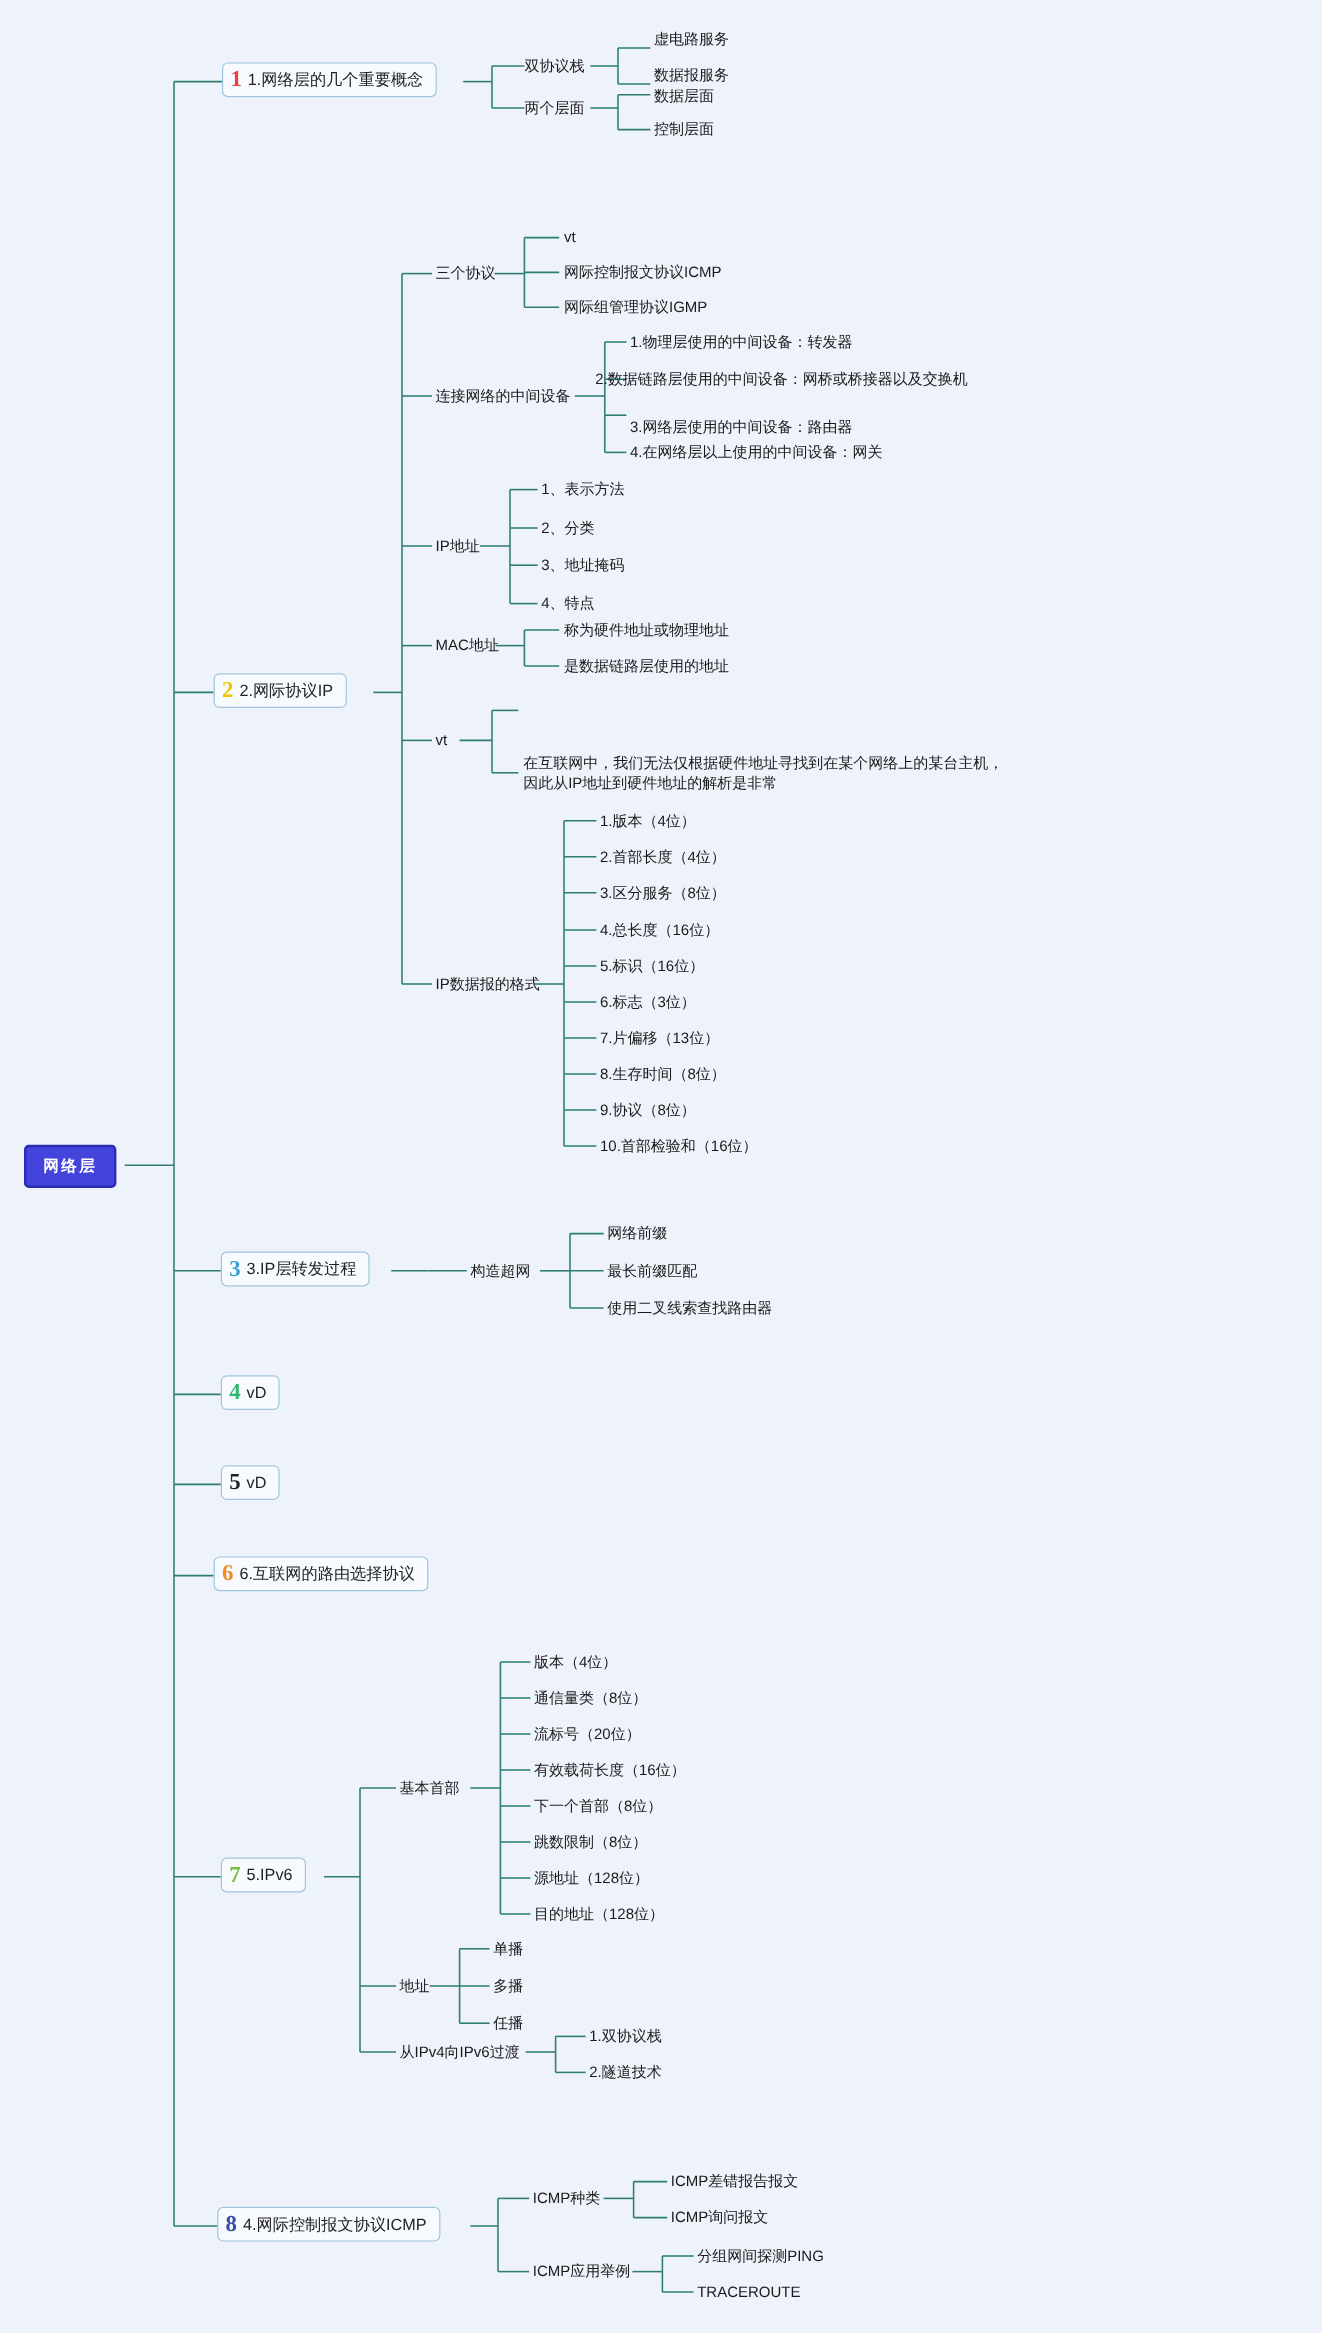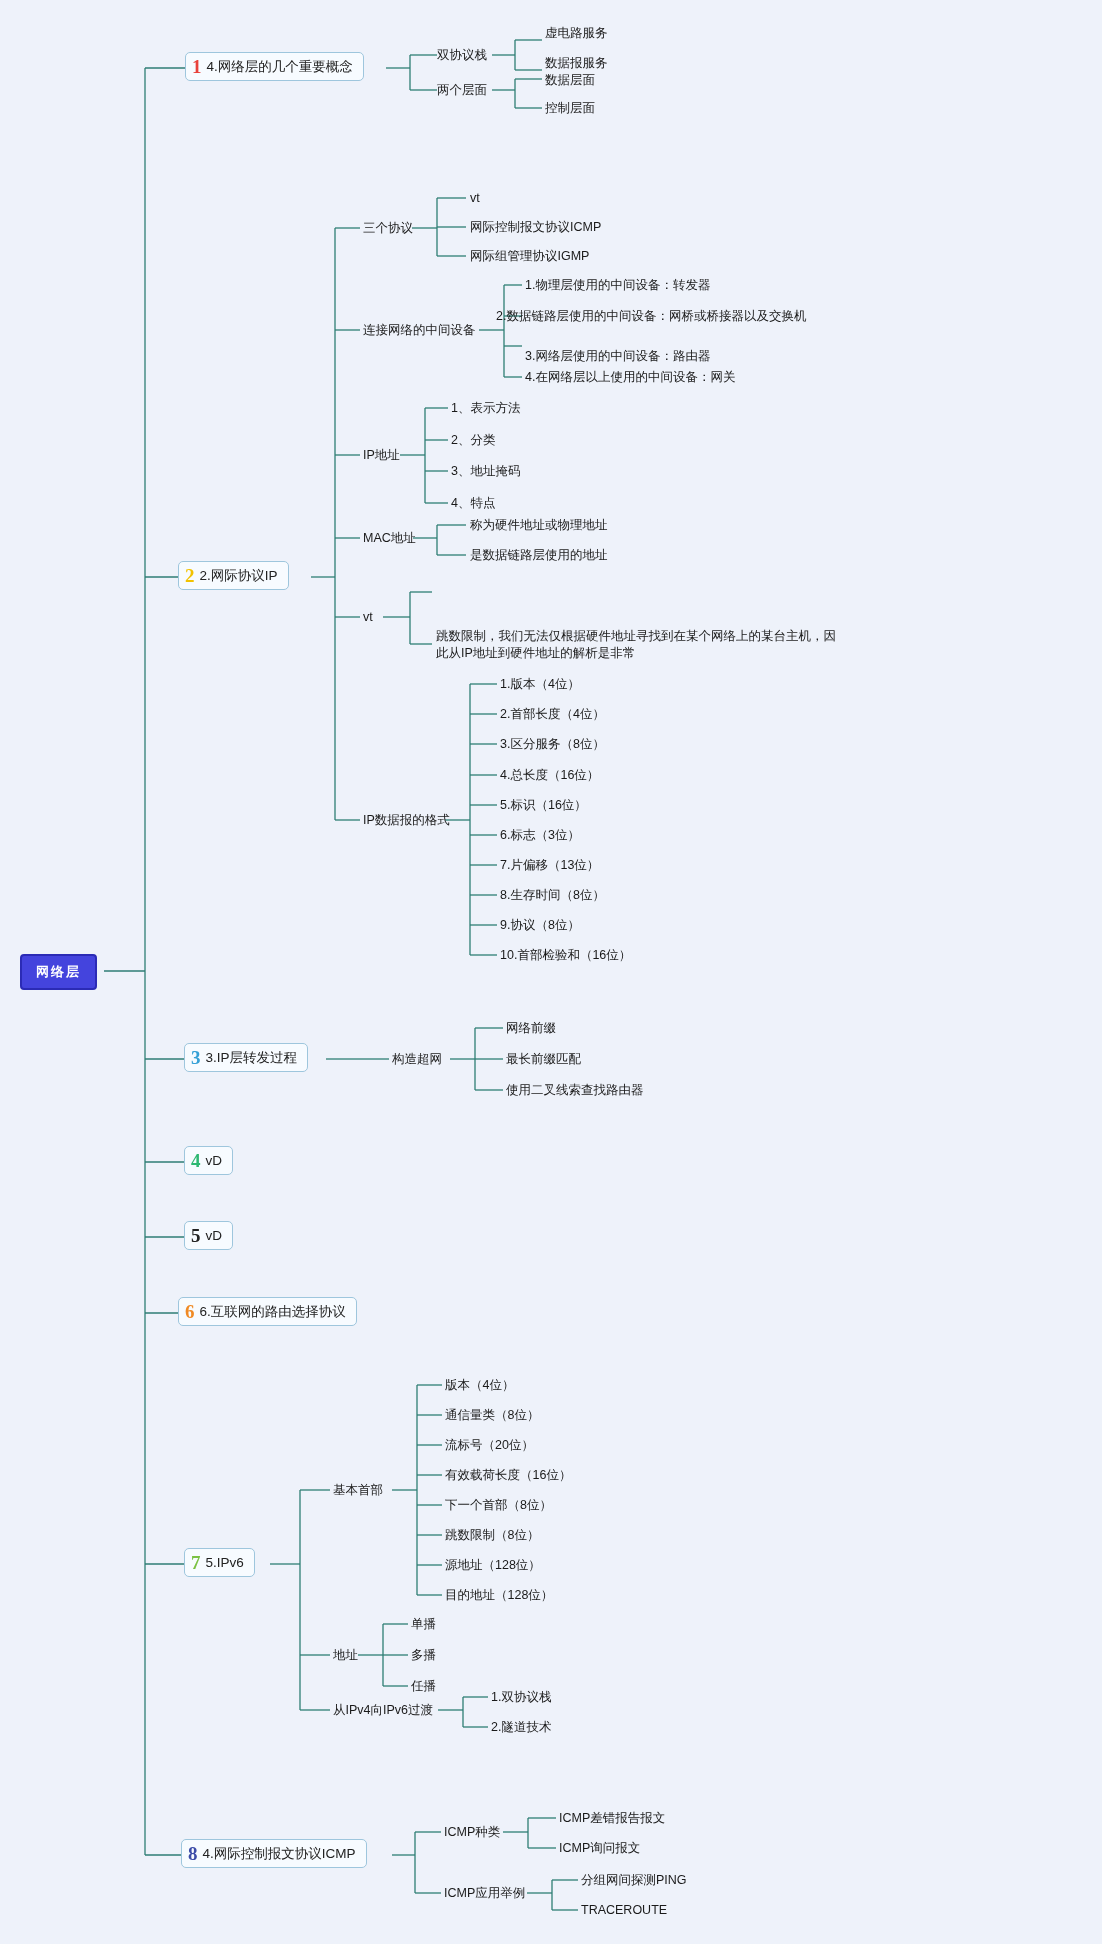--- a/index.html
+++ b/index.html
@@ -192,21 +192,21 @@
     <path d="M552,1880 V1910"></path>
     <path d="M552,1880 H578"></path>
     <path d="M552,1910 H578"></path>
   </g>
 </svg>
 
 <div class="node root" style="left:20px;top:954px;">网络层</div>
 
 <div class="node l1" style="left:185px;top:52px;">
   <span class="num" style="color:#e8413a">1</span>
-  <span class="lbl">4.网络层的几个重要概念</span>
+  <span class="lbl">1.网络层的几个重要概念</span>
 </div>
 <div class="node tx" style="left:437px;top:47px;">双协议栈</div>
 <div class="node tx" style="left:437px;top:82px;">两个层面</div>
 <div class="node tx" style="left:545px;top:25px;">虚电路服务</div>
 <div class="node tx" style="left:545px;top:55px;">数据报服务</div>
 <div class="node tx" style="left:545px;top:72px;">数据层面</div>
 <div class="node tx" style="left:545px;top:100px;">控制层面</div>
 
 <div class="node l1" style="left:178px;top:561px;">
   <span class="num" style="color:#f2c200">2</span>
@@ -228,21 +228,21 @@
 <div class="node tx" style="left:451px;top:400px;">1、表示方法</div>
 <div class="node tx" style="left:451px;top:432px;text-align:center;">2、分类</div>
 <div class="node tx" style="left:451px;top:463px;">3、地址掩码</div>
 <div class="node tx" style="left:451px;top:495px;">4、特点</div>
 
 <div class="node tx" style="left:363px;top:530px;">MAC地址</div>
 <div class="node tx" style="left:470px;top:517px;">称为硬件地址或物理地址</div>
 <div class="node tx" style="left:470px;top:547px;">是数据链路层使用的地址</div>
 
 <div class="node tx" style="left:363px;top:609px;">vt</div>
-<div class="node tx wrap" style="left:436px;top:628px;width:405px;">跳数限制，我们无法仅根据硬件地址寻找到在某个网络上的某台主机，因此从IP地址到硬件地址的解析是非常</div>
+<div class="node tx wrap" style="left:436px;top:628px;width:405px;">在互联网中，我们无法仅根据硬件地址寻找到在某个网络上的某台主机，因此从IP地址到硬件地址的解析是非常</div>
 
 <div class="node tx" style="left:363px;top:812px;">IP数据报的格式</div>
 <div class="node tx" style="left:500px;top:676px;">1.版本（4位）</div>
 <div class="node tx" style="left:500px;top:706px;">2.首部长度（4位）</div>
 <div class="node tx" style="left:500px;top:736px;">3.区分服务（8位）</div>
 <div class="node tx" style="left:500px;top:767px;">4.总长度（16位）</div>
 <div class="node tx" style="left:500px;top:797px;">5.标识（16位）</div>
 <div class="node tx" style="left:500px;top:827px;">6.标志（3位）</div>
 <div class="node tx" style="left:500px;top:857px;">7.片偏移（13位）</div>
 <div class="node tx" style="left:500px;top:887px;">8.生存时间（8位）</div>

